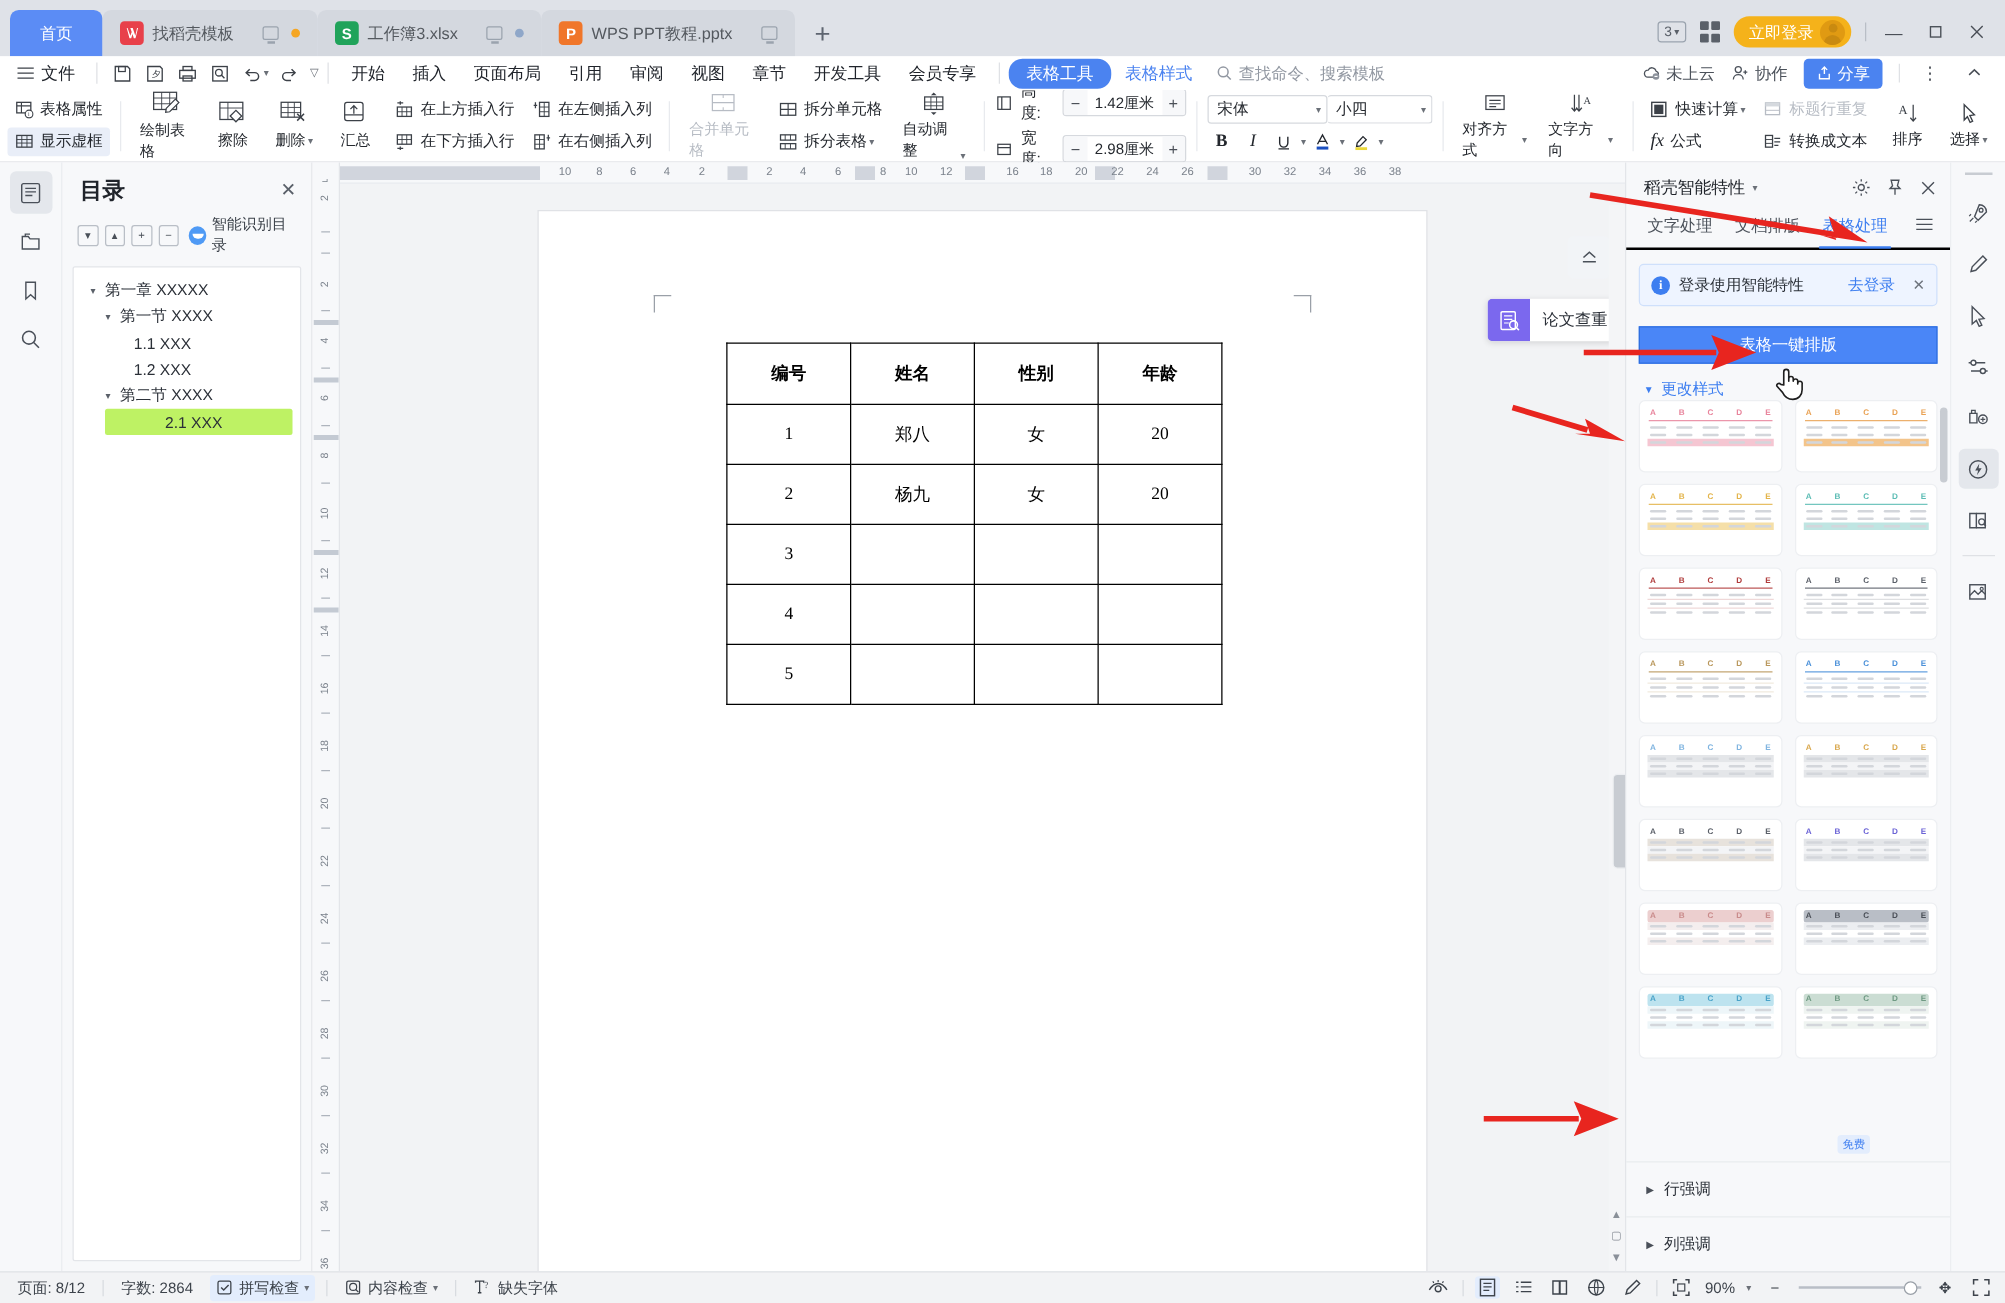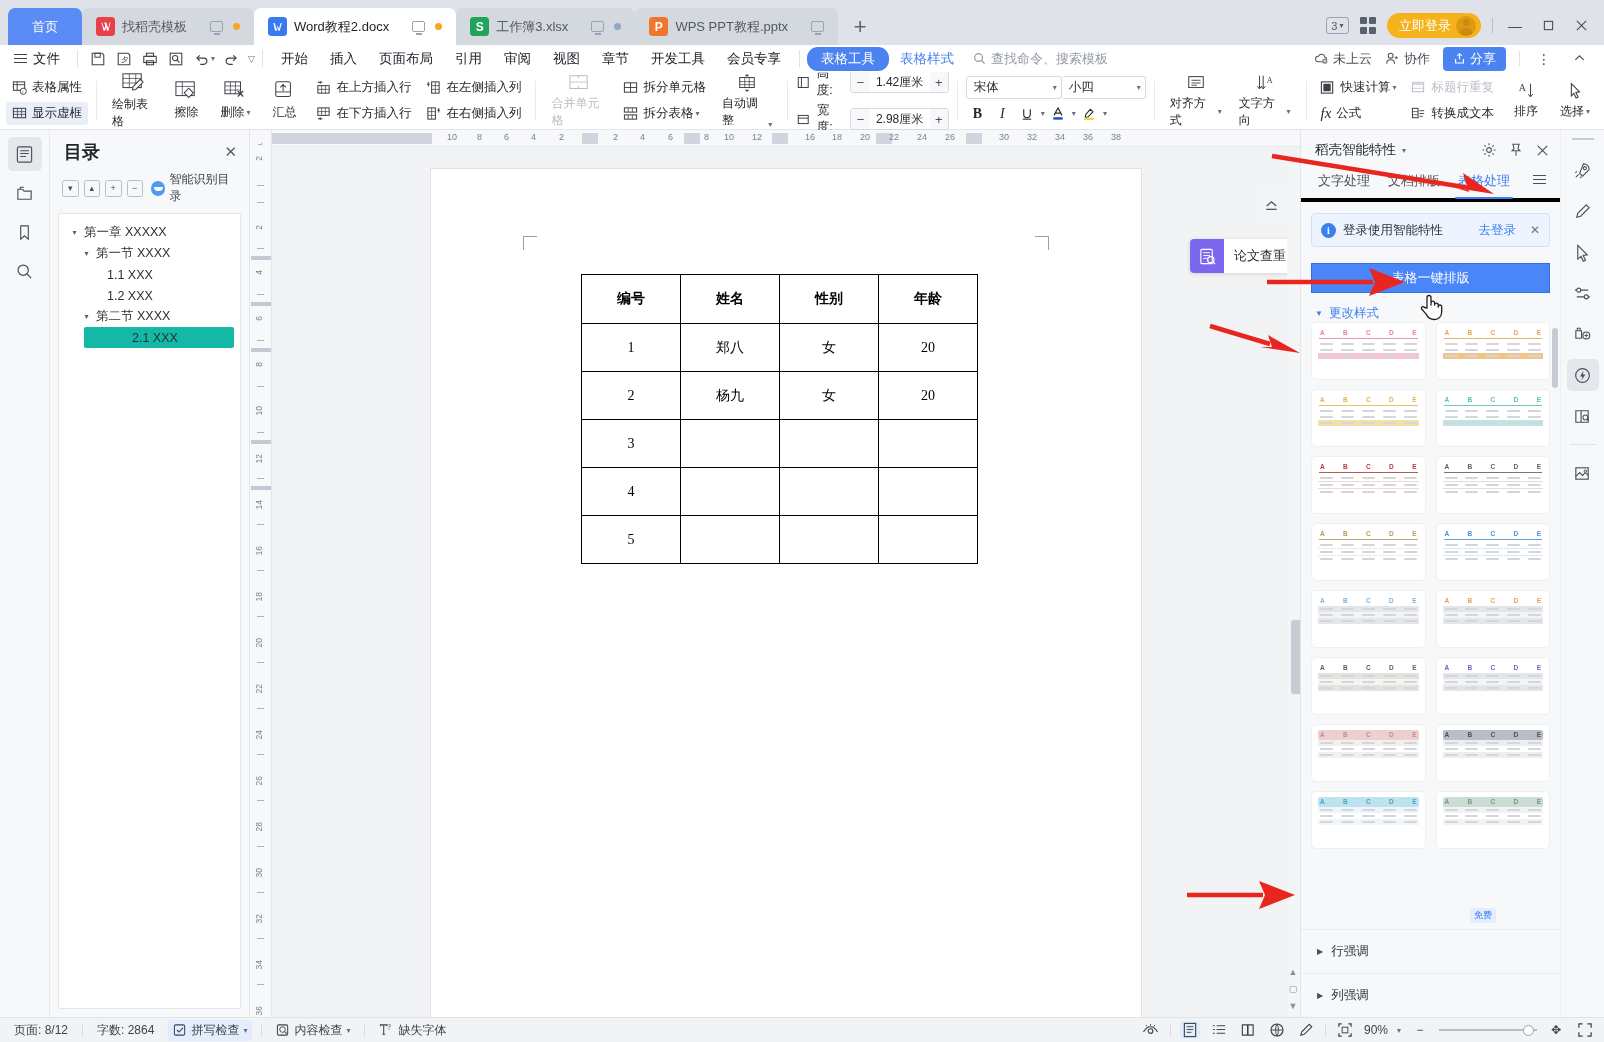--- a/index.html
+++ b/index.html
@@ -85,21 +85,21 @@
   .toc-head { display:flex; align-items:center; padding:10px 12px 4px 14px; }
   .toc-title { font-size:18px; color:#20242b; font-weight:bold;}
   .toc-x { margin-left:auto; color:#5a6069; font-size:15px; }
   .toc-tools { display:flex; align-items:center; gap:5px; padding:3px 10px 8px 12px; }
   .tt-btn { width:17px; height:17px; border:1px solid #b9bec6; border-radius:2.5px; display:flex; align-items:center; justify-content:center; font-size:9px; color:#4a5059; }
   .tt-ai { display:flex; align-items:center; gap:4px; font-size:12px; color:#3d434b; margin-left:3px;}
   .ai-dot { width:15px; height:15px; border-radius:50%; background:#4f9af5; position:relative;}
   .ai-dot:after{content:"";position:absolute;width:9px;height:4px;border-radius:0 0 5px 5px;background:#fff;left:3px;top:6px;}
   .toc-list { flex:1; background:#fff; border:1px solid #e3e5e9; margin:0 8px 8px 8px; border-radius:2px; padding-top:8px; overflow:hidden; }
   .toc-item { display:flex; align-items:center; gap:4px; font-size:12.5px; color:#2b3038; height:21px; padding-right:6px; }
-  .toc-item.sel { background:#14b8a6; }
+  .toc-item.sel { background:#bef264; }
   .tchev { width:11px; text-align:center; font-size:8px; color:#5a6069; }
 
   
   .vruler { width:22px; background:#f7f8fa; border-right:1px solid #e3e5e9; position:relative; overflow:hidden; }
   .vr-num { position:absolute; left:4px; font-size:8.5px; color:#7b828c; writing-mode:vertical-rl; transform:rotate(180deg); }
   .vr-tick { position:absolute; left:7px; width:7px; height:1px; background:#aeb4bd; }
   .vr-mark { position:absolute; left:1px; width:20px; height:4px; background:#c4cad3; }
 
   
   .docarea { flex:1; display:flex; flex-direction:column; min-width:0; position:relative; background:#f2f3f5; }
@@ -124,21 +124,21 @@
   
   .vscroll { position:absolute; right:0; top:17px; bottom:0; width:13px; background:#f4f5f7; }
   .vscroll .thumb { position:absolute; left:3px; width:7px; border-radius:4px; background:#c8ccd2; top:455px; height:76px;}
   .vnav { position:absolute; right:1px; bottom:6px; width:12px; display:flex; flex-direction:column; align-items:center; gap:7px; color:#8a9099; font-size:9px;}
 
   
   .rpanel { width:260px; background:#f7f8fa; border-left:1px solid #e3e5e9; display:flex; flex-direction:column; }
   .rp-head { display:flex; align-items:center; padding:11px 10px 8px 14px; gap:6px; }
   .rp-title { font-size:13.5px; color:#20242b; }
   .rp-hicons { margin-left:auto; display:flex; align-items:center; gap:11px; color:#4a5059; }
-  .rp-tabs { display:flex; align-items:center; padding:0 8px; gap:0; border-bottom:4px solid #000000; }
+  .rp-tabs { display:flex; align-items:center; padding:0 8px; gap:0; border-bottom:2px solid #000000; }
   .rp-tab { font-size:13px; color:#4c525b; padding:5px 9px 8px 9px; position:relative; }
   .rp-tab.active { color:#3d7ef0; }
   .rp-tab.active:after { content:""; position:absolute; left:6px; right:6px; bottom:-1px; height:2.5px; background:#3d7ef0; border-radius:2px; }
   .rp-burger { margin-left:auto; display:flex; flex-direction:column; gap:2.5px; padding:0 6px 6px 0; }
   .rp-burger i { width:13px; height:1.6px; background:#4a5059; }
   .notice { margin:11px 10px 0 10px; background:#eef4ff; border:1px solid #cfe0fb; border-radius:4px; height:34px; display:flex; align-items:center; gap:7px; padding:0 9px; }
   .ni-i { width:15px; height:15px; border-radius:50%; background:#3d7ef0; color:#fff; font-size:10px; display:flex; align-items:center; justify-content:center; font-weight:bold; font-family:"Liberation Serif",serif;}
   .ni-t { font-size:12.5px; color:#2b3038; }
   .ni-a { font-size:12.5px; color:#3d7ef0; margin-left:auto; }
   .ni-x { color:#6d737c; font-size:12px; padding-left:7px;}
@@ -197,32 +197,20 @@
     <div class="tab home">
       <span class="tlabel">首页</span>
     </div>
     <div class="tab inactive">
       <span class="favicon fv-red">
         <svg class="icon" width="11" height="11" viewBox="0 0 16 16">
             <path d="M3 2l3.2 9 1.6-4.2L6.2 2H9l3 9 2-9h1.2l-3 12h-2L8.8 9 7.2 14h-2L2 2z" fill="#fff"></path>
           </svg>
       </span>
       <span class="tlabel">找稻壳模板</span>
-      <span class="trail">
-        <span class="mini-icon"></span>
-        <span class="tdot"></span>
-      </span>
-    </div>
-    <div class="tab active" style="min-width:196px">
-      <span class="favicon fv-blue">
-        <svg class="icon" width="11" height="11" viewBox="0 0 16 16">
-            <path d="M2 3l2.6 9L6.4 6.6 8 12l2.6-9h1.6l-3 11h-2L6 9.4 4.6 14h-2L0 3z" fill="#fff" transform="translate(2,0)"></path>
-          </svg>
-      </span>
-      <span class="tlabel">Word教程2.docx</span>
       <span class="trail">
         <span class="mini-icon"></span>
         <span class="tdot"></span>
       </span>
     </div>
     <div class="tab inactive" style="min-width:170px">
       <span class="favicon fv-green">S</span>
       <span class="tlabel">工作簿3.xlsx</span>
       <span class="trail">
         <span class="mini-icon"></span>

